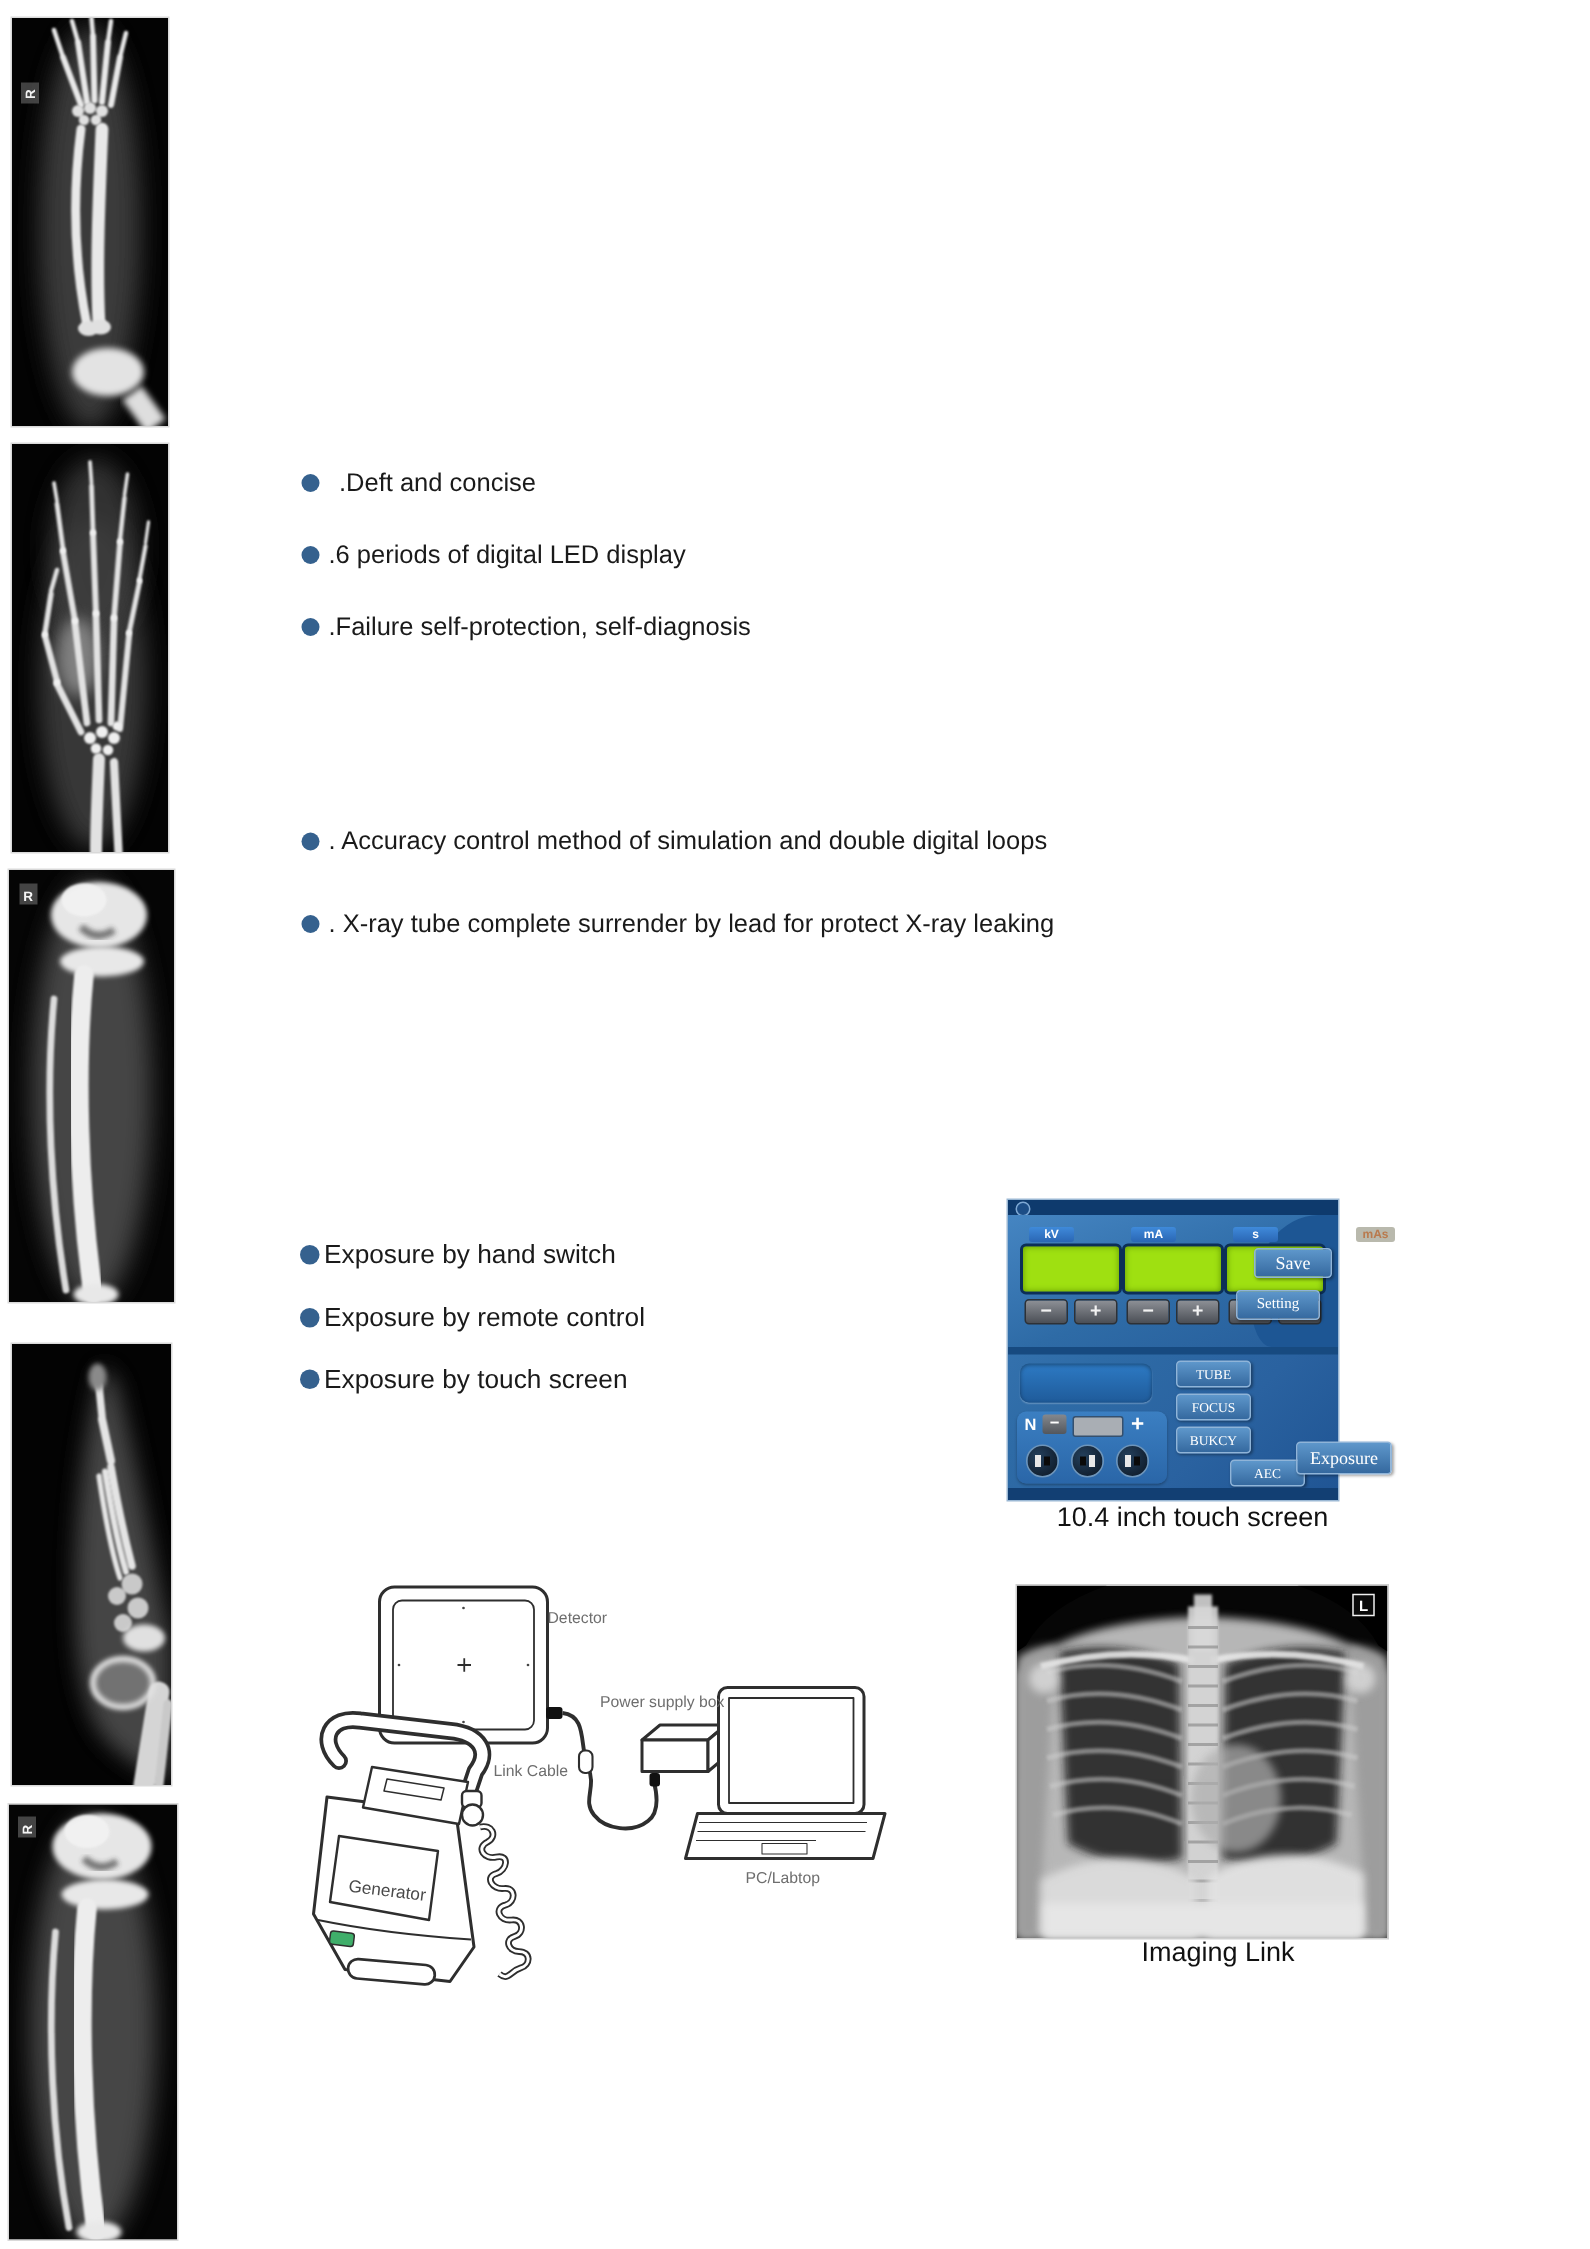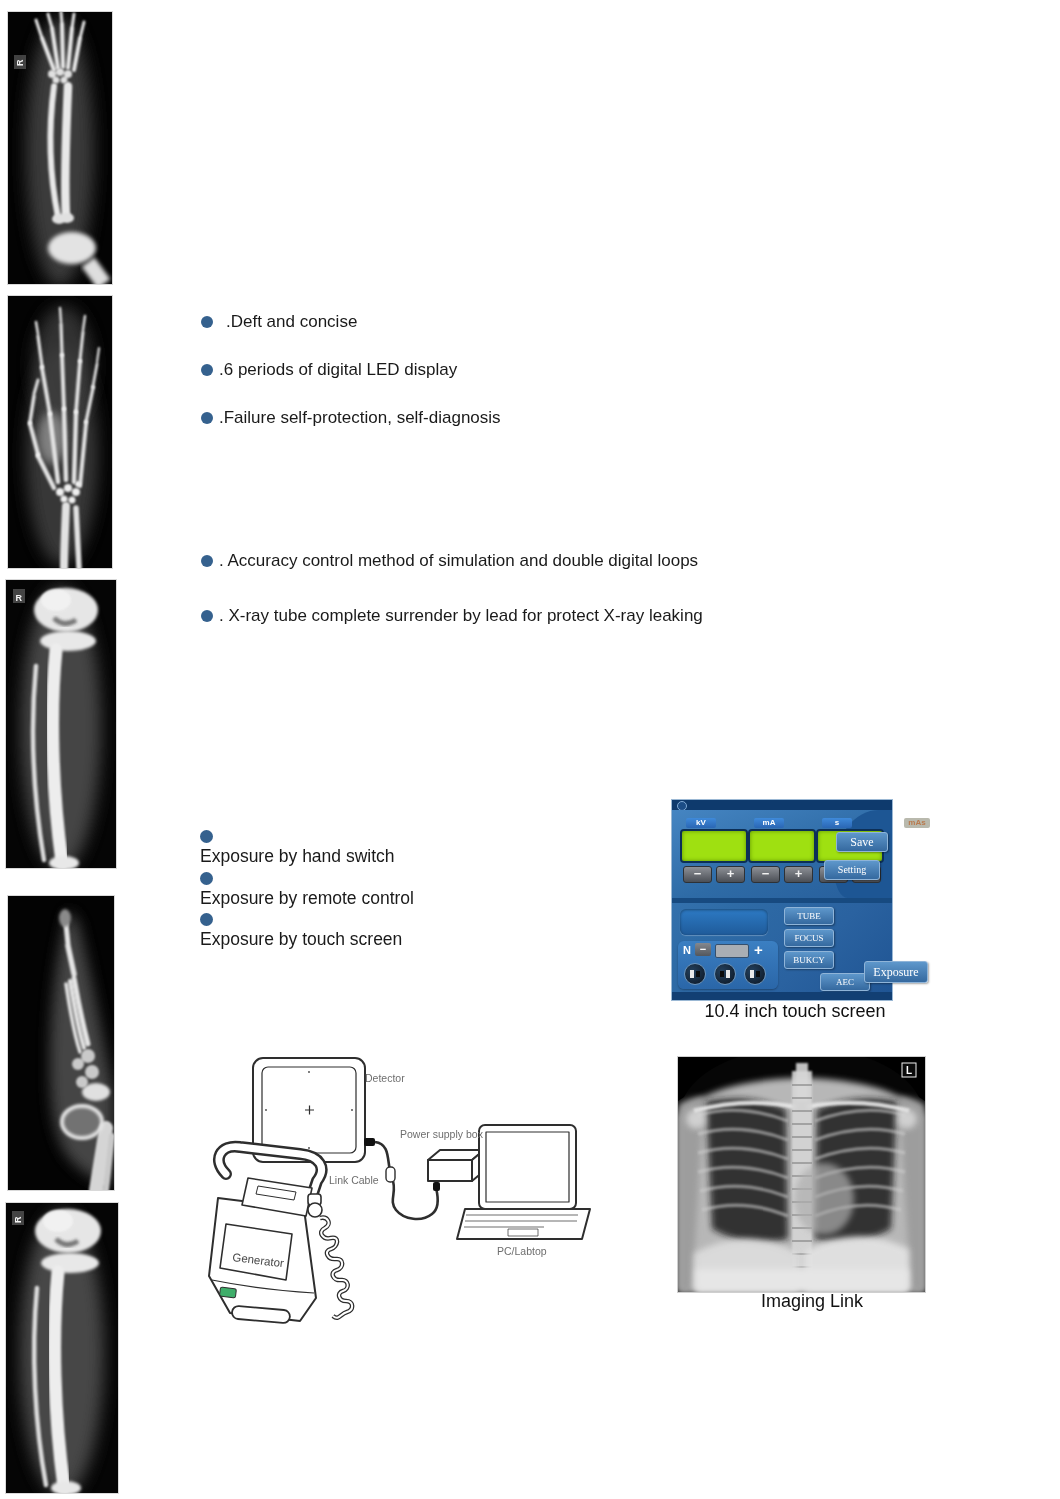--- a/index.html
+++ b/index.html
@@ -12,21 +12,21 @@
 
   
   .dot{flex:0 0 auto;width:13px;height:13px;border-radius:50%;background:#35618e;margin-top:4px;}
   .intro{position:absolute;left:163px;top:131px;width:740px;font-size:17.5px;line-height:28px;
          text-align:justify;}
   .intro .dot{position:absolute;left:0;top:7px;}
   .intro-text{display:block;padding-left:19px;}
 
   .feature{position:absolute;left:201px;display:flex;gap:6px;font-size:17px;line-height:20px;}
   .feature .dot{width:12px;height:12px;}
-  .exposure{position:absolute;left:200px;display:flex;gap:3px;font-size:17.5px;line-height:21px;flex-direction:column;}
+  .exposure{position:absolute;left:200px;display:flex;gap:3px;font-size:17.5px;line-height:21px;}
 
   .caption{position:absolute;font-size:18px;color:#111;text-align:center;}
 
   
   .ts{position:absolute;left:672px;top:800px;width:220px;height:200px;
       background:linear-gradient(135deg,#3c7ab8 0%,#2e6ba6 40%,#2a62a0 70%,#1f5493 100%);
       box-shadow:0 0 0 1px #9bb8d4;font-family:"Liberation Sans",sans-serif;}
   .ts-strip{position:absolute;left:0;width:100%;height:10px;background:#0e3a6d;}
   .ts-strip.top{top:0;}
   .ts-strip.bottom{bottom:0;height:8px;background:#123f73;}

